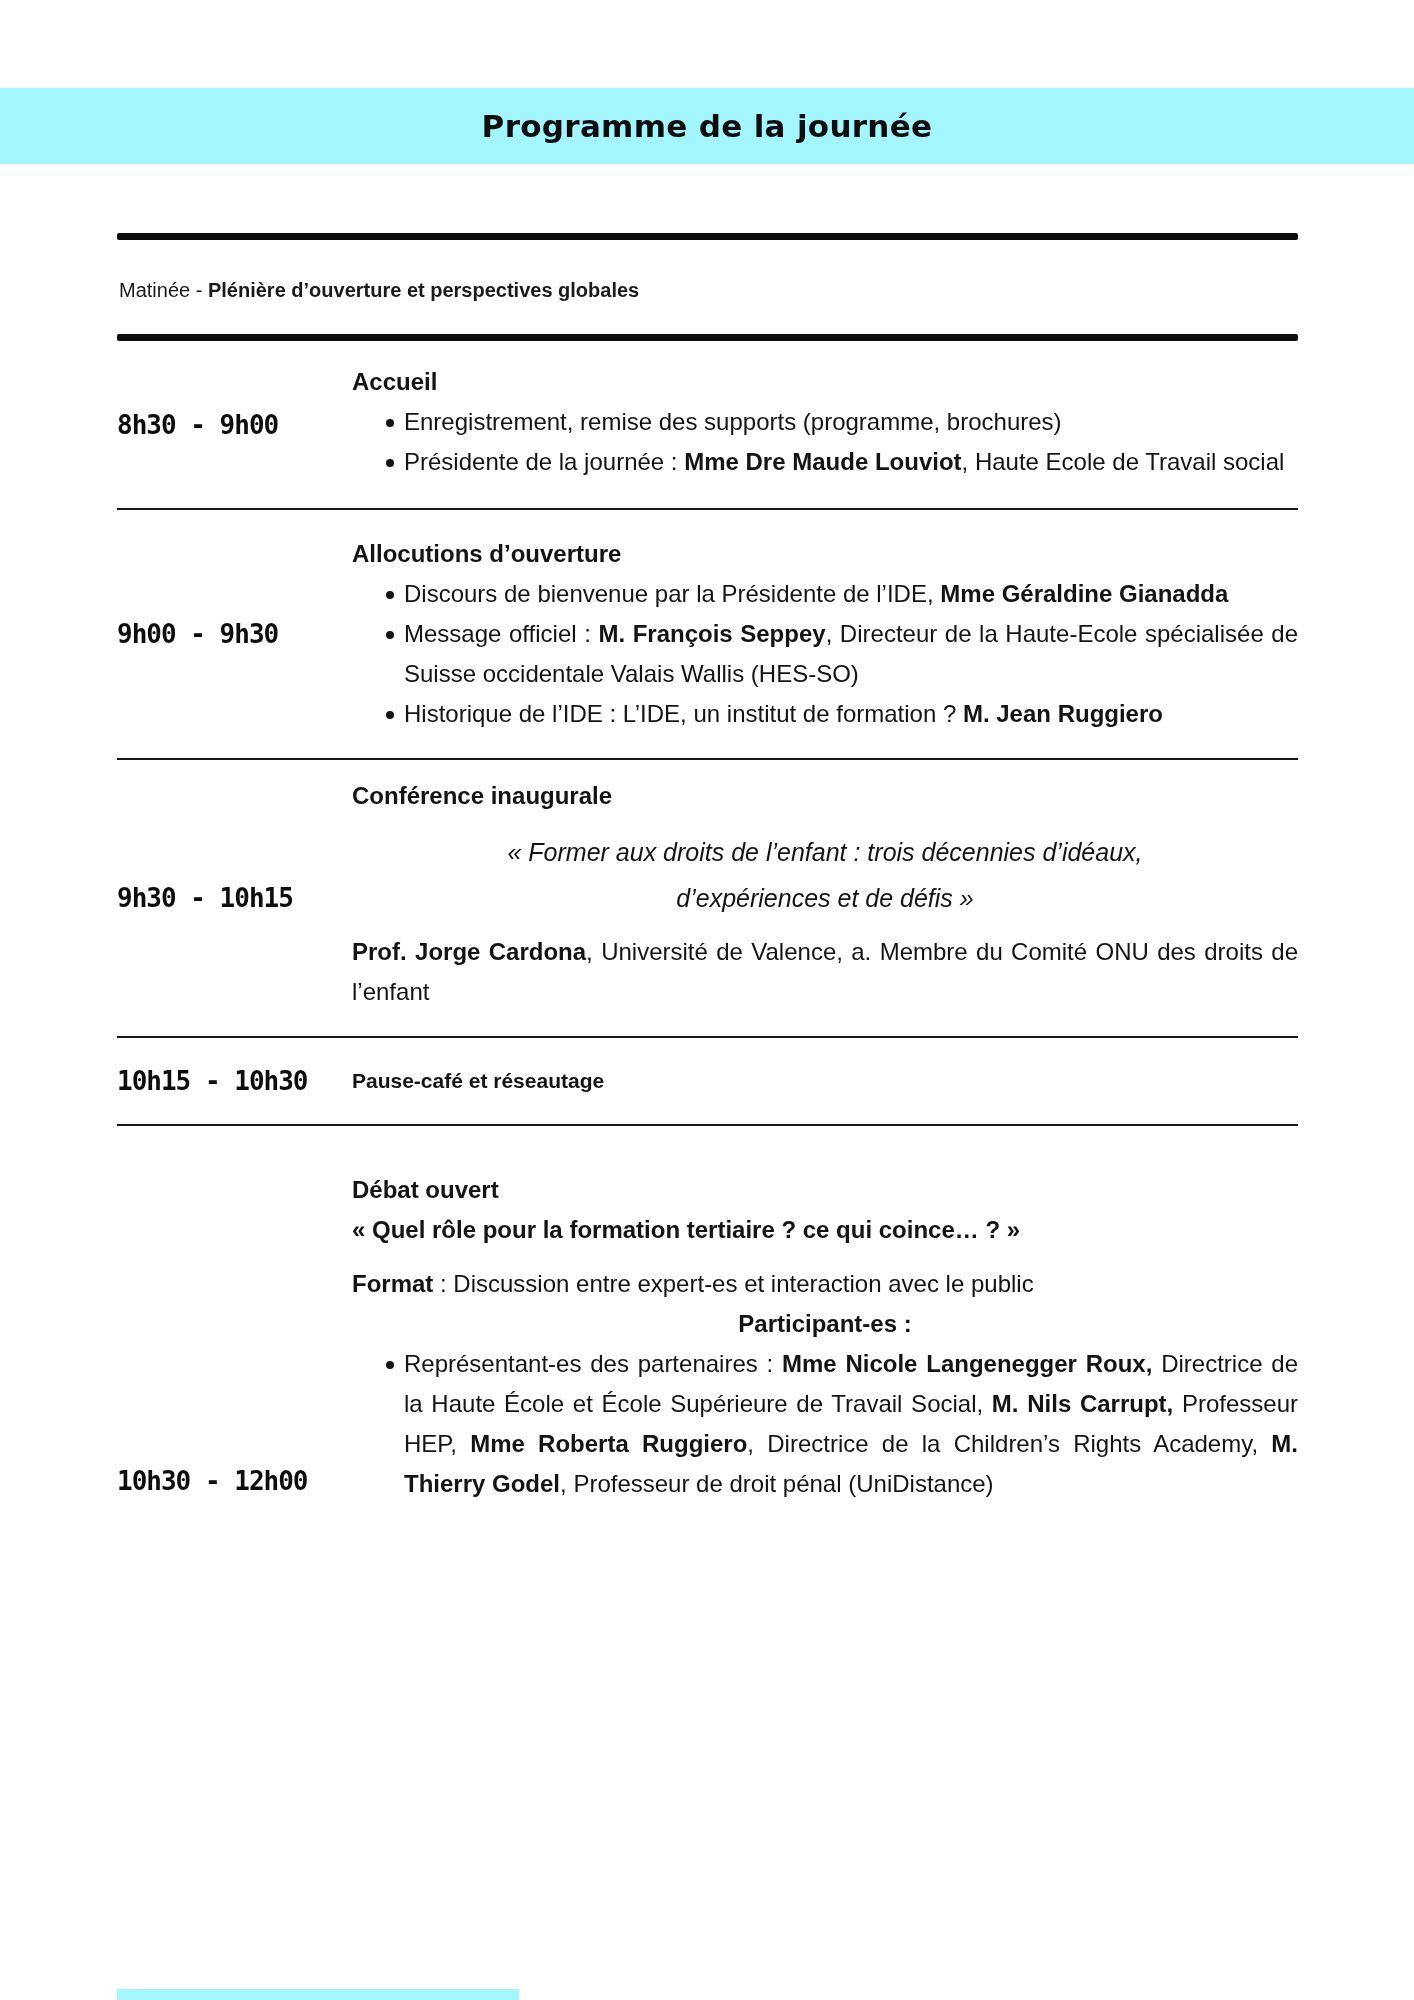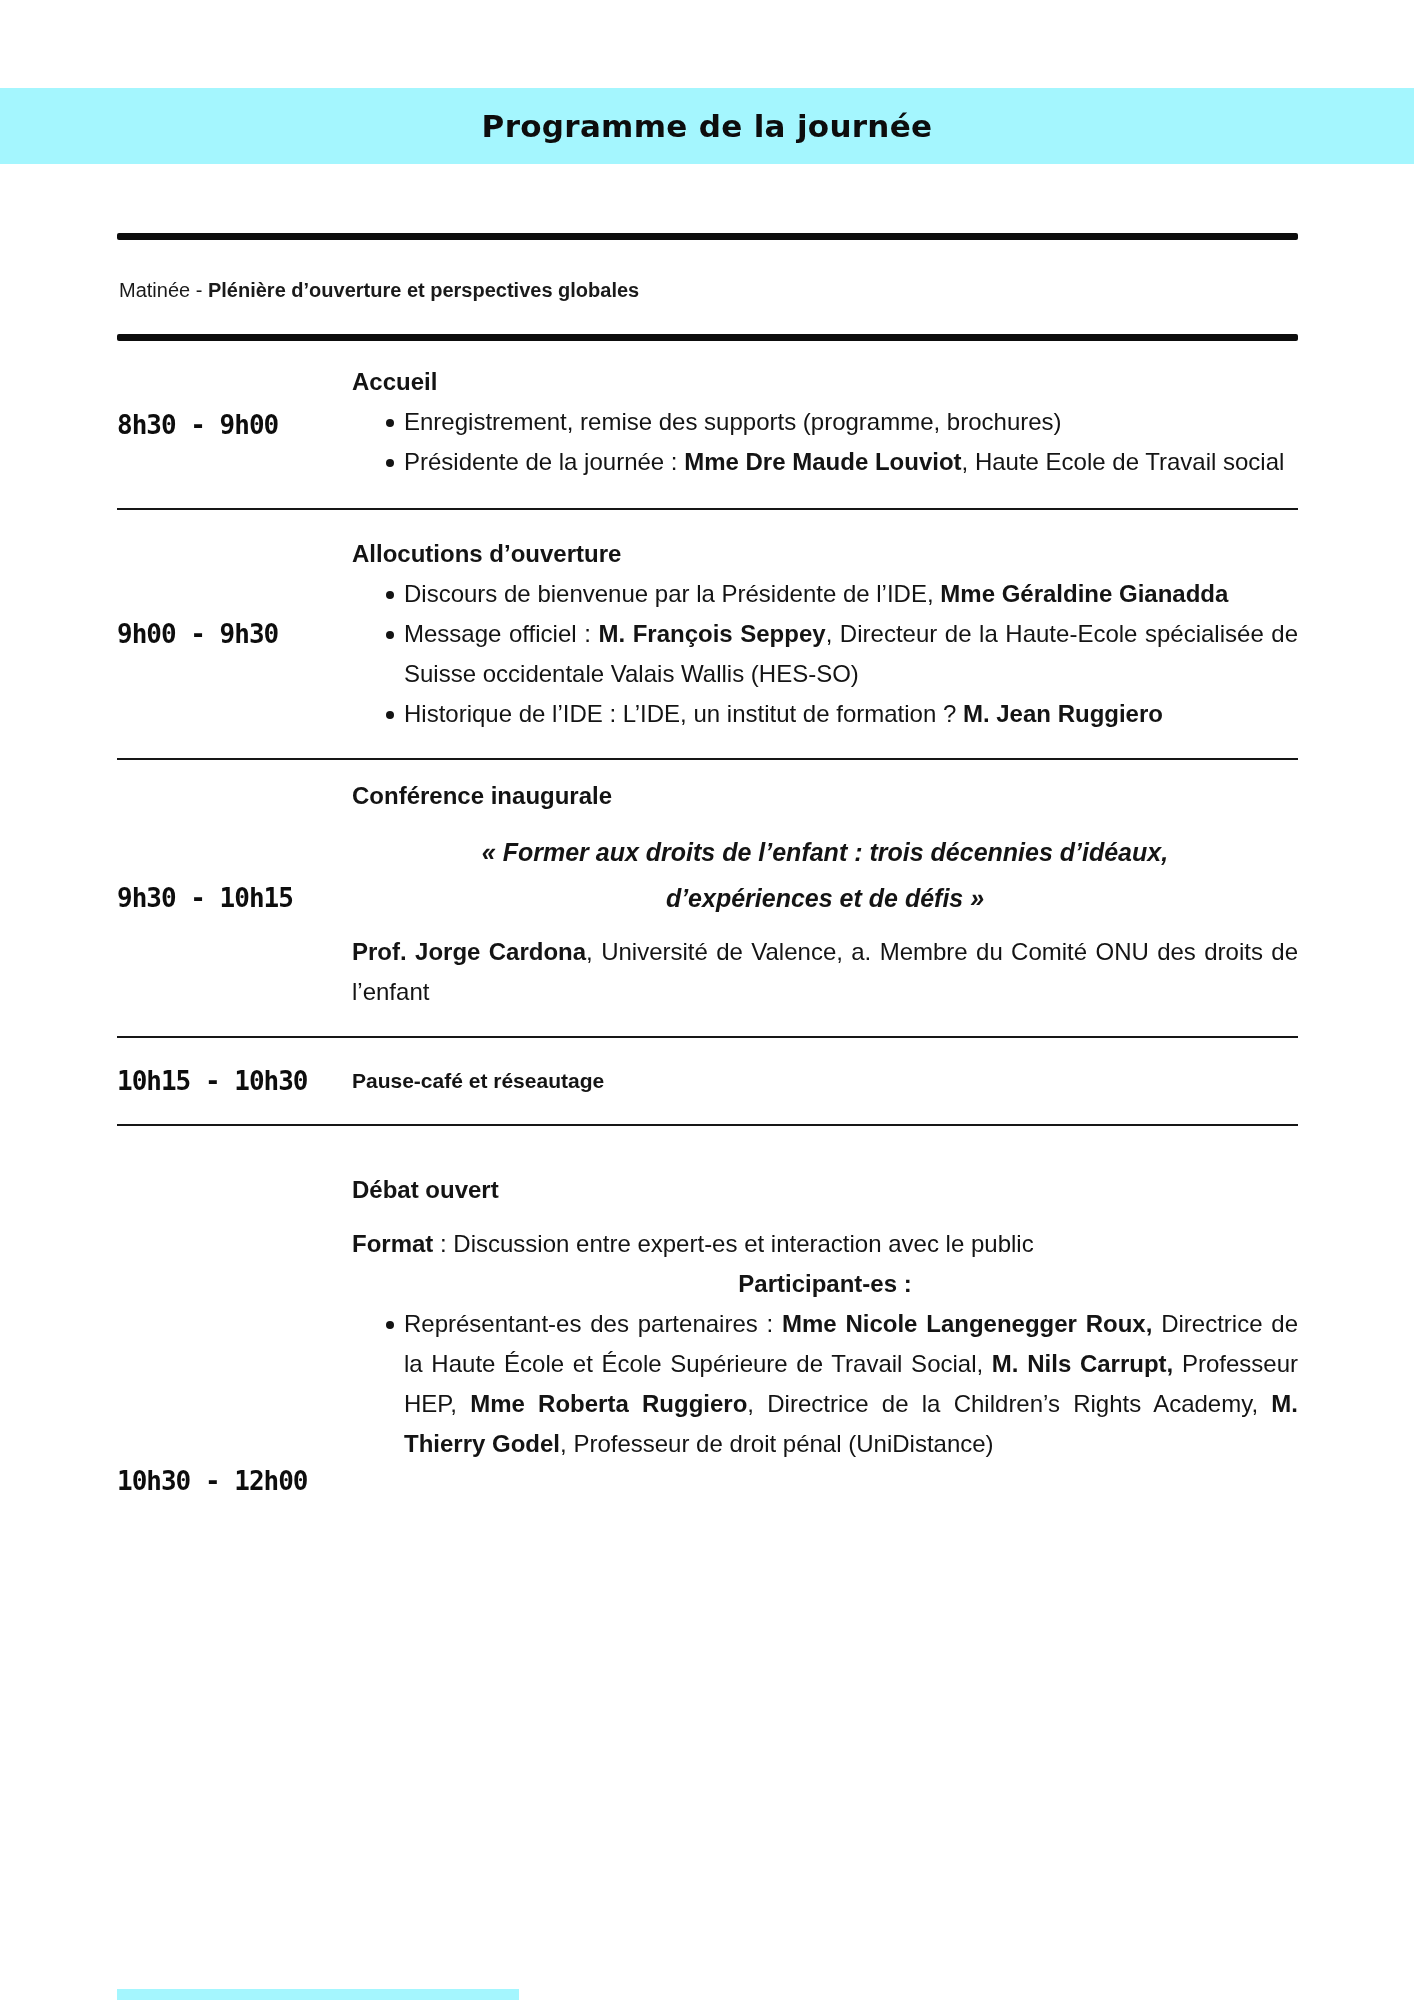--- a/index.html
+++ b/index.html
@@ -46,21 +46,21 @@
     content:""; position:absolute; left:34px; top:17px;
     width:8px; height:8px; border-radius:50%; background:#141414;
   }
   .b { font-weight:700; }
 
   
   .row-accueil  .cell { padding:21px 0 26px 0; }
   .row-allocutions .cell { padding:24px 0 24px 0; }
   .row-conference .cell { padding:16px 0 24px 0; }
   .quote {
-    text-align:center; font-weight:bold; font-style:italic; font-size:25px;
+    text-align:center; font-weight:normal; font-style:italic; font-size:25px;
     line-height:46px; margin:13px 0 11px 0;
   }
   .quote span { display:block; }
   .speaker { margin:0; }
 
   .row-pause { min-height:86px; }
   .row-pause .cell { display:flex; align-items:center; padding:0; }
   .row-pause .row-title { font-size:21px; }
 
   .row-debat .cell { padding:44px 0 20px 0; }
@@ -131,20 +131,21 @@
       <div class="time">10h15 - 10h30</div>
       <div class="cell">
         <div class="row-title">Pause-café et réseautage</div>
       </div>
     </div>
 
     <div class="srow row-debat">
       <div class="time">10h30 - 12h00</div>
       <div class="cell">
         <div class="row-title">Débat ouvert</div>
+        <div class="row-subtitle">« Quel rôle pour la formation tertiaire ? ce qui coince… ? »</div>
         <div class="spacer14"></div>
         <div class="format-line"><span class="b">Format</span><span> : Discussion entre expert-es et interaction avec le public</span></div>
         <div class="participants-label">Participant-es :</div>
         <ul class="bullets">
           <li><span>Représentant-es des partenaires : </span><span class="b">Mme Nicole Langenegger Roux,</span><span> Directrice de la Haute École et École Supérieure de Travail Social, </span><span class="b">M. Nils Carrupt,</span><span> Professeur HEP, </span><span class="b">Mme Roberta Ruggiero</span><span>, Directrice de la Children’s Rights Academy, </span><span class="b">M. Thierry Godel</span><span>, Professeur de droit pénal (UniDistance)</span></li>
         </ul>
       </div>
     </div>
 
   </div>

